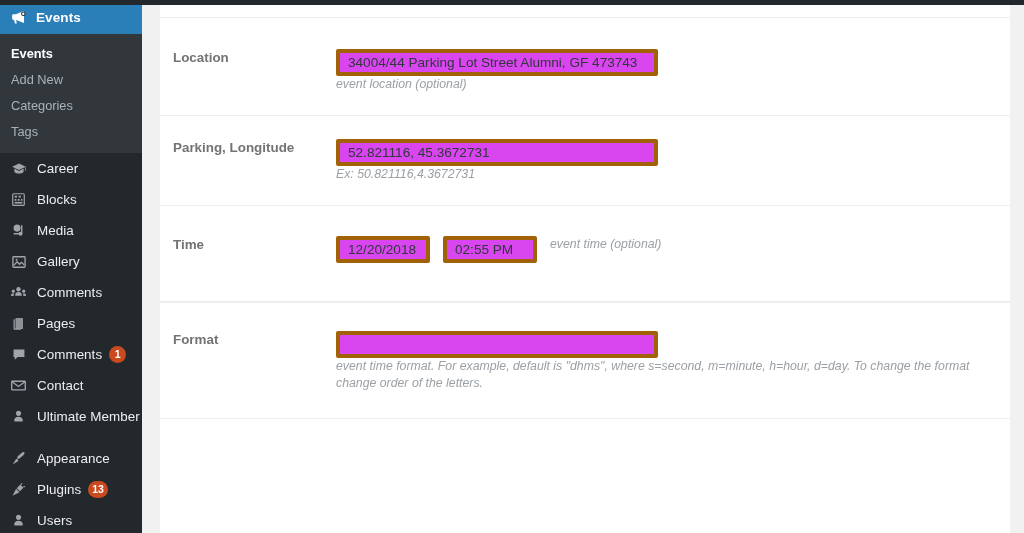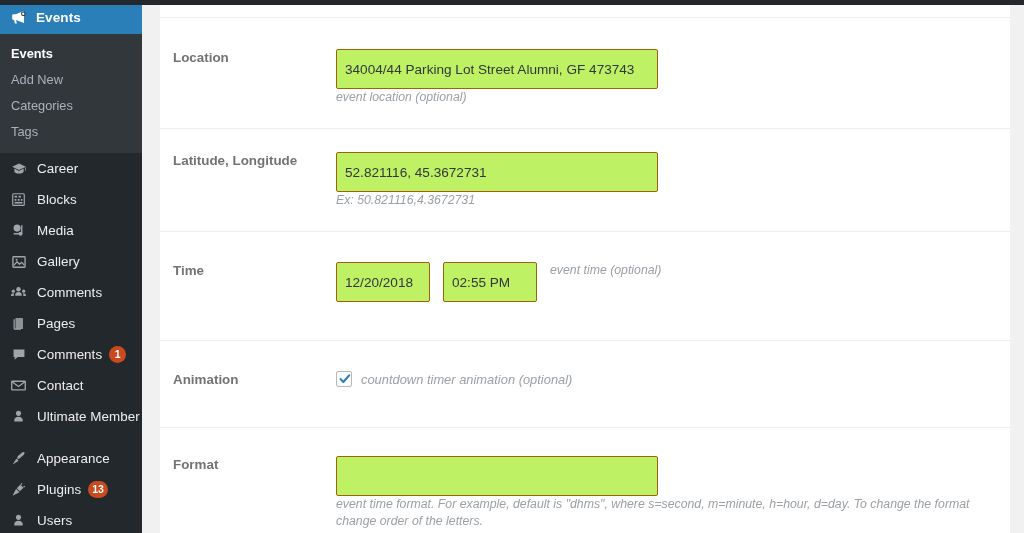--- a/index.html
+++ b/index.html
@@ -148,24 +148,24 @@
     color: #737373;
     line-height: 18px;
   }
   .row-field {
     flex: 1 1 auto;
     padding-right: 14px;
   }
 
   .txt {
     display: block;
-    height: 40px;
-    border: 1px solid #a16207;
+    height: 27px;
+    border: 4px solid #a16207;
     border-radius: 2px;
-    background: #bef264;
+    background: #d946ef;
     font-family: "Liberation Sans", sans-serif;
     font-size: 13.6px;
     color: #32373c;
     padding: 0 8px;
     line-height: 25px;
     outline: none;
   }
   .txt.wide  { width: 322px; }
   .txt.date  { width: 94px; }
   .txt.time  { width: 94px; }
@@ -390,53 +390,40 @@
       <div class="row-label">Location</div>
       <div class="row-field">
         <input class="txt wide" type="text" value="34004/44 Parking Lot Street Alumni, GF 473743" style="">
         <div class="hint">event location (optional)</div>
       </div>
     </div>
 
     <div class="rowdiv"></div>
 
     <div class="row" style="padding-top:23px; padding-bottom:22px;">
-      <div class="row-label">Latitude, Longitude</div>
+      <div class="row-label">Parking, Longitude</div>
       <div class="row-field">
         <input class="txt wide" type="text" value="52.821116, 45.3672731" style="">
         <div class="hint">Ex: 50.821116,4.3672731</div>
       </div>
     </div>
 
     <div class="rowdiv"></div>
 
     <div class="row" style="padding-top:30px; padding-bottom:38px;">
       <div class="row-label">Time</div>
       <div class="row-field inline-row">
         <input class="txt date" type="text" value="12/20/2018" style="">
         <input class="txt time" type="text" value="02:55 PM" style="">
         <span class="hint inline" style="margin-left:0">event time (optional)</span>
       </div>
     </div>
 
     <div class="rowdiv"></div>
 
-    <div class="row" style="padding-top:30px; padding-bottom:38px;">
-      <div class="row-label">Animation</div>
-      <div class="row-field">
-        <div class="cbwrap">
-          <span class="checkbox">
-            <svg width="14" height="14" viewBox="0 0 14 14" fill="none" stroke="#2b7fb8" stroke-width="2.1" stroke-linecap="round" stroke-linejoin="round">
-              <path d="M2.6 7.1 5.3 10 11.2 3.4"></path>
-            </svg>
-          </span>
-          <span class="cb-label">countdown timer animation (optional)</span>
-        </div>
-      </div>
-    </div>
 
     <div class="rowdiv"></div>
 
     <div class="row" style="padding-top:28px; padding-bottom:26px;">
       <div class="row-label">Format</div>
       <div class="row-field">
         <input class="txt wide" type="text" value="" style="">
         <div class="hint" style="max-width:655px">event time format. For example, default is "dhms", where s=second, m=minute, h=hour, d=day. To change the format change order of the letters.</div>
       </div>
     </div>

